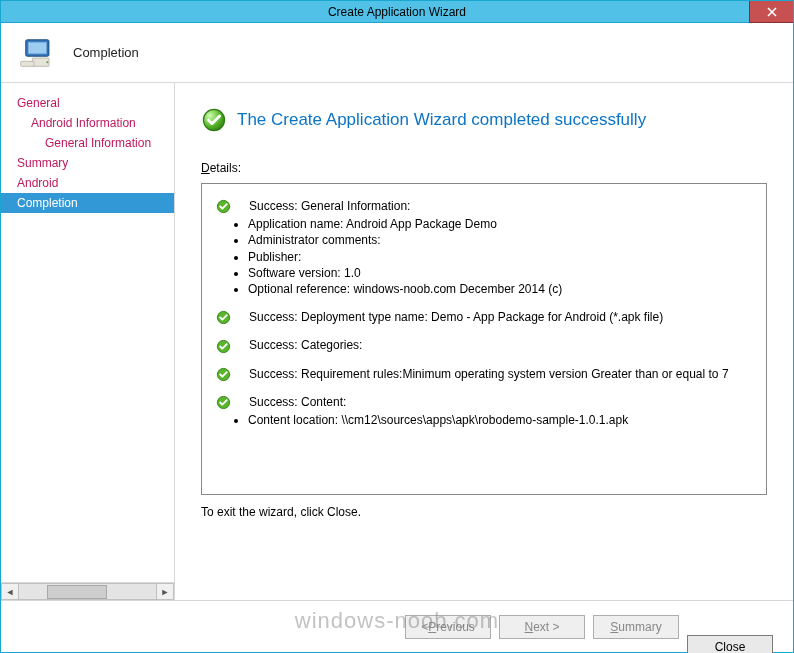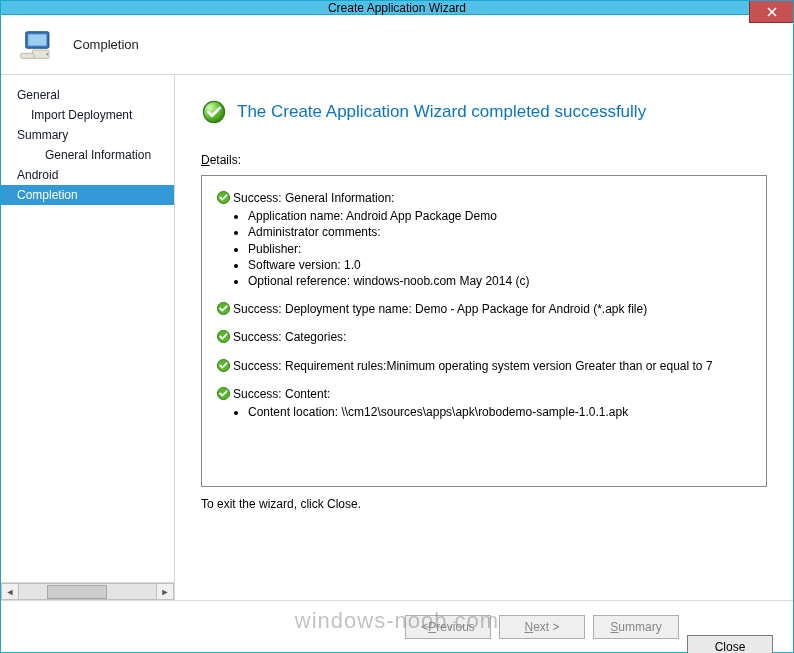--- a/index.html
+++ b/index.html
@@ -8,21 +8,21 @@
 
   .window {
     width: 794px; height: 653px;
     border: 1px solid #1aa7cf;
     background: #fff;
     display: flex; flex-direction: column;
     position: relative;
   }
 
   .titlebar {
-    height: 14px; background: #52c1e8;
+    height: 22px; background: #52c1e8;
     display: flex; align-items: center; justify-content: center;
     position: relative;
     border-bottom: 1px solid #1aa7cf;
   }
   .titlebar .title { color: #000; font-size: 12px; }
   .close-btn {
     position: absolute; right: 0; top: 0;
     width: 44px; height: 22px;
     background: #c75050; color: #fff;
     display: flex; align-items: center; justify-content: center;
@@ -48,21 +48,21 @@
     width: 174px; min-width: 174px;
     border-right: 1px solid #d8d8d8;
     padding-top: 10px;
     background: #fff;
     position: relative;
     display: flex; flex-direction: column;
   }
   .nav { flex: 1; overflow: hidden; }
   .nav-item {
     padding: 3px 8px 3px 16px;
-    color: #0f172a;
+    color: #be185d;
     font-size: 12px;
     white-space: nowrap;
     cursor: default;
   }
   .nav-item.indent1 { padding-left: 30px; }
   .nav-item.indent2 { padding-left: 44px; }
   .nav-item.selected {
     background: #3398d6; color: #fff;
   }
 
@@ -94,21 +94,21 @@
   .details-box {
     border: 1px solid #888;
     flex: 0 0 auto;
     height: 312px;
     padding: 14px 14px 8px 14px;
     overflow: auto;
     font-size: 12px; color:#000;
     line-height: 1.35;
   }
   .sec { margin-bottom: 12px; }
-  .sec-head { display:flex; align-items:flex-start; gap:2px; }
+  .sec-head { display:flex; align-items:flex-end; gap:18px; }
   .sec ul { margin: 2px 0 0 32px; padding: 0; list-style: disc; }
   .sec ul li { margin: 0; padding: 0; }
 
   .exit-msg { margin-top: 10px; font-size:12px; }
 
   .footer {
     height: 52px;
     border-top: 1px solid #d8d8d8;
     display:flex; align-items:center; justify-content:flex-end;
     gap:8px; padding: 0 20px;
@@ -166,23 +166,23 @@
       <circle cx="34" cy="31" r="1.2" fill="#5a9e4a"></circle>
     </svg>
     <span class="page-title">Completion</span>
   </div>
 
   <div class="body">
 
     <div class="sidebar">
       <div class="nav">
         <div class="nav-item">General</div>
-        <div class="nav-item indent1">Import Deployment</div>
+        <div class="nav-item indent1">Android Information</div>
+        <div class="nav-item indent2">General Information</div>
         <div class="nav-item">Summary</div>
-        <div class="nav-item indent2">General Information</div>
         <div class="nav-item">Android</div>
         <div class="nav-item selected">Completion</div>
       </div>
       <div class="nav-scroll">
         <div class="arrow">◄</div>
         <div class="track">
             <div class="thumb"></div>
           </div>
         <div class="arrow">►</div>
       </div>
@@ -215,21 +215,21 @@
                   <circle cx="16" cy="16" r="13" fill="#59b62a" stroke="#2f7d12" stroke-width="2"></circle>
                   <path d="M9 16 l4.5 4.5 L23 11" fill="none" stroke="#fff" stroke-width="4" stroke-linecap="round" stroke-linejoin="round"></path>
                 </svg>
                 <span>Success: General Information:</span>
               </div>
               <ul>
                 <li>Application name: Android App Package Demo</li>
                 <li>Administrator comments:</li>
                 <li>Publisher:</li>
                 <li>Software version: 1.0</li>
-                <li>Optional reference: windows-noob.com May 2014 (c)</li>
+                <li>Optional reference: windows-noob.com December 2014 (c)</li>
               </ul>
             </div>
             <div class="sec">
               <div class="sec-head">
                 <svg class="check-sm" viewBox="0 0 32 32">
                   <circle cx="16" cy="16" r="13" fill="#59b62a" stroke="#2f7d12" stroke-width="2"></circle>
                   <path d="M9 16 l4.5 4.5 L23 11" fill="none" stroke="#fff" stroke-width="4" stroke-linecap="round" stroke-linejoin="round"></path>
                 </svg>
                 <span>Success: Deployment type name: Demo - App Package for Android (*.apk file)</span>
               </div>

